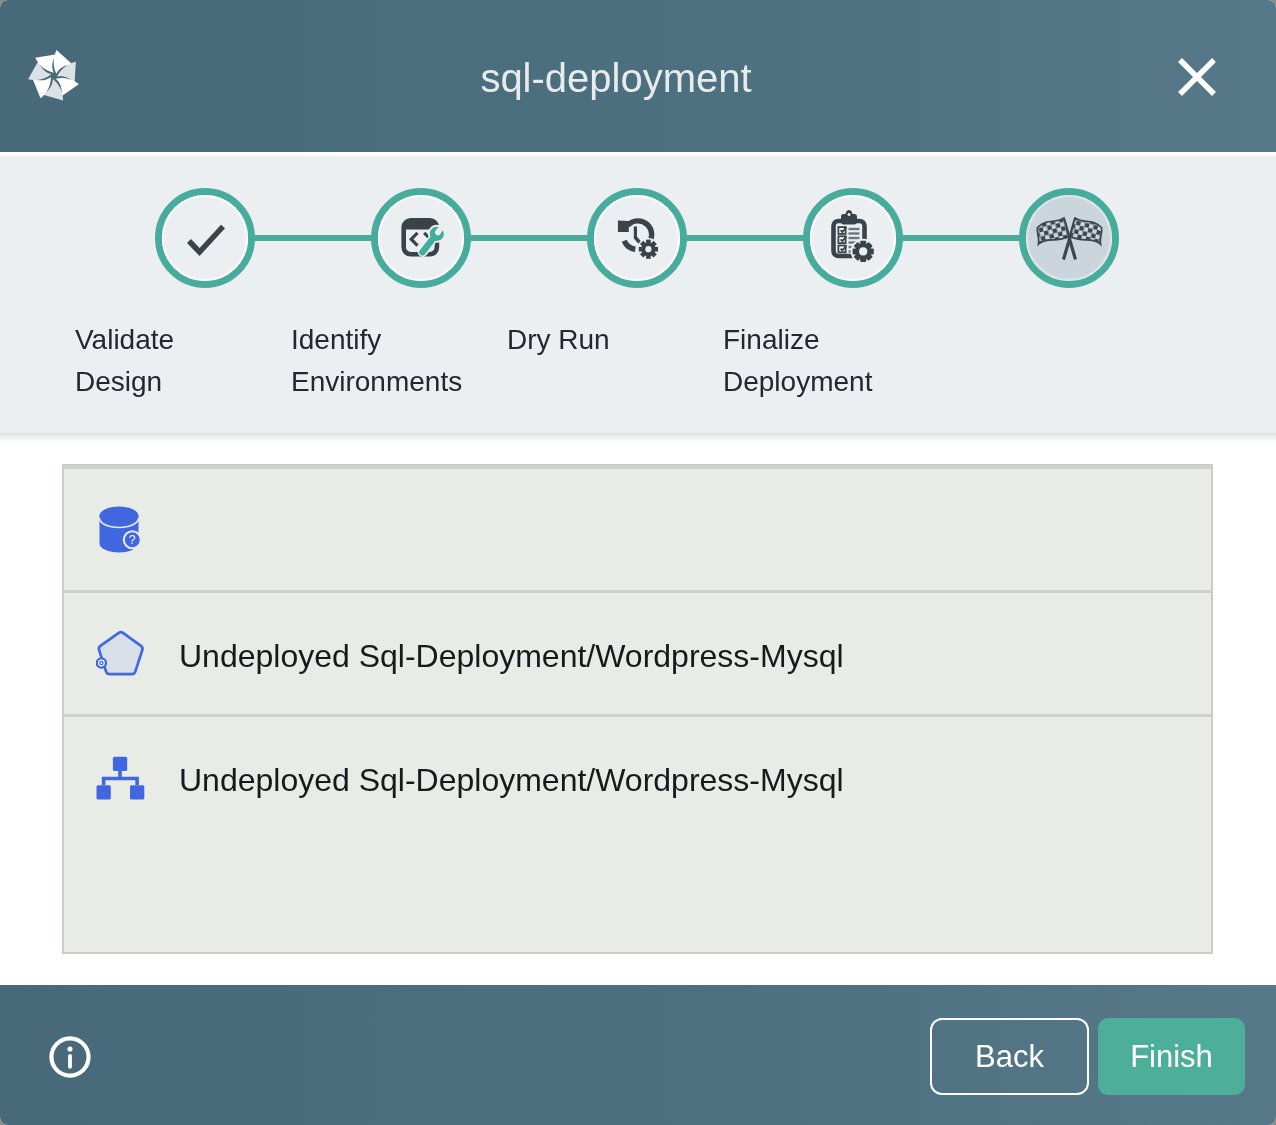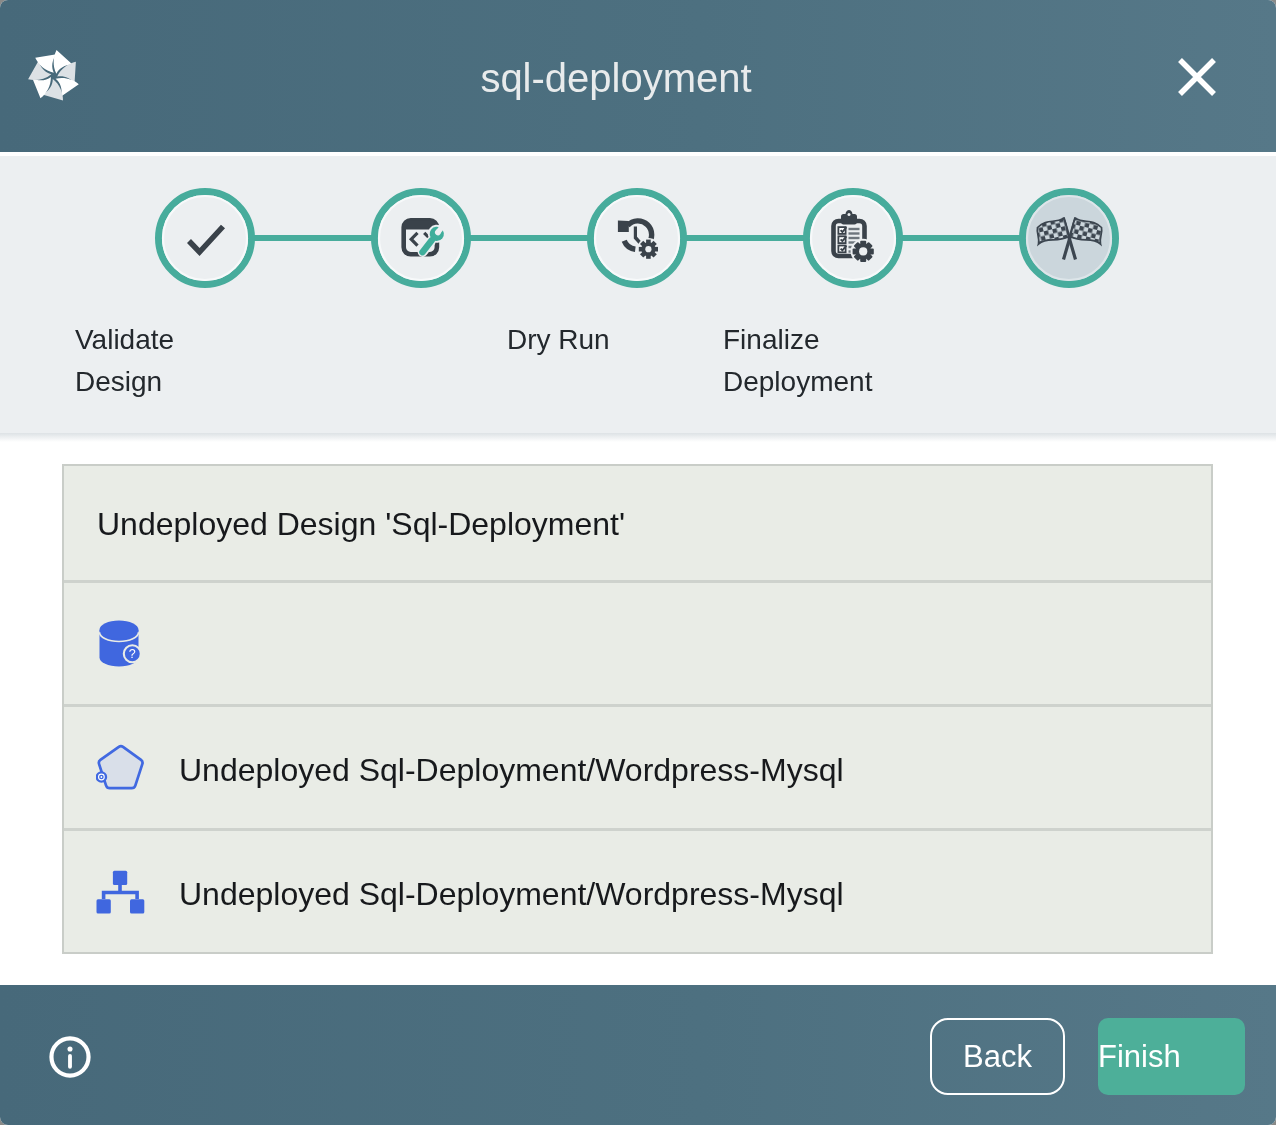--- a/index.html
+++ b/index.html
@@ -10,22 +10,22 @@
   .stepper { position:absolute; left:0; top:156px; width:1276px; height:277px; background:#eceff1; }
   .stepshadow { position:absolute; left:0; top:433px; width:1276px; height:9px; background:linear-gradient(#dde2e5,rgba(255,255,255,0)); }
   .steplabel { position:absolute; top:319px; width:260px; text-align:left; font-size:28px; line-height:42px; color:#23282d; }
   .panel { position:absolute; left:62px; top:464px; width:1151px; height:490px; background:#e9ece6; border:2px solid #c9cdc8; }
   .prow { position:relative; border-top:3px solid #ced2cd; height:124px; }
   .prow.first { border-top:none; height:114px; }
   .ptext { position:absolute; left:115px; top:3px; height:100%; display:flex; align-items:center; font-size:32px; color:#17191c; }
   .prow.first .ptext { left:33px; top:1px; color:#17191c; }
   .picon { position:absolute; left:36px; top:50%; transform:translateY(-50%); }
   .ftr { position:absolute; left:0; top:985px; width:1276px; height:140px; background:linear-gradient(90deg,#47697a 0%,#4d7080 55%,#567888 100%); }
-  .btn-back { position:absolute; left:930px; top:33px; width:135px; height:77px; border:2px solid #fff; border-radius:18px; color:#fff; font-size:31px; text-align:center; line-height:73px; }
-  .btn-finish { position:absolute; left:1098px; top:33px; width:147px; height:77px; background:#4daf99; border-radius:10px; color:#fff; font-size:31px; text-align:left; line-height:77px; }
+  .btn-back { position:absolute; left:930px; top:33px; width:159px; height:77px; border:2px solid #fff; border-radius:12px; color:#fff; font-size:31px; text-align:center; line-height:73px; }
+  .btn-finish { position:absolute; left:1098px; top:33px; width:147px; height:77px; background:#4daf99; border-radius:10px; color:#fff; font-size:31px; text-align:center; line-height:77px; }
 </style>
 </head>
 <body>
 <div class="modal">
   <div class="hdr">
     <div class="title">sql-deployment</div>
     <svg id="logo" width="52" height="52" viewBox="0 0 52 52" style="position:absolute;left:28px;top:50px">
       <g transform="translate(26,26)">
         <path d="M 2.5,-26 L 18.5,-11.5 C 11,-11.6 5,-7.6 2.4,-2.2 C -1.6,-10.2 -0.9,-19 2.5,-26 Z" fill="#fff"></path>
         <path d="M 2.5,-26 L 18.5,-11.5 C 11,-11.6 5,-7.6 2.4,-2.2 C -1.6,-10.2 -0.9,-19 2.5,-26 Z" fill="#dce1e5" transform="rotate(51.43)"></path>
@@ -155,26 +155,24 @@
           <line x1="1063.2" y1="61.5" x2="1075.5" y2="103.5"></line>
           <line x1="1075.8" y1="61.5" x2="1063.5" y2="103.5"></line>
         </g>
         <path d="M 1063.6,62.5 C 1054,67.5 1047,62.5 1037.5,71.5 C 1036.2,77 1040,82.5 1038.5,88 C 1047.5,80.5 1056,87 1068.8,80.5 C 1066.5,74.5 1066.8,68 1063.6,62.5 Z" fill="url(#chk)" stroke="#3c4650" stroke-width="1.7"></path>
         <path d="M 1075.4,62.5 C 1085,67.5 1092,62.5 1101.5,71.5 C 1102.8,77 1099,82.5 1100.5,88 C 1091.5,80.5 1083,87 1070.2,80.5 C 1072.5,74.5 1072.2,68 1075.4,62.5 Z" fill="url(#chk2)" stroke="#3c4650" stroke-width="1.7"></path>
       </g>
     </svg>
   </div>
   <div class="stepshadow"></div>
   <div class="steplabel" style="left:75px">Validate<br>Design</div>
+  <div class="steplabel" style="left:291px">Identify<br>Environments</div>
   <div class="steplabel" style="left:507px">Dry Run</div>
   <div class="steplabel" style="left:723px">Finalize<br>Deployment</div>
   <div class="panel">
-    <div class="prow first">
-        <div class="ptext">Undeployed Design 'Sql-Deployment'</div>
-      </div>
     <div class="prow">
         <svg class="picon" id="icon-db" width="46" height="50" viewBox="0 0 46 50" style="left:34px">
         <path d="M 1.5,11 L 1.5,38.5 A 19.5,9 0 0 0 40.5,38.5 L 40.5,11 Z" fill="#4067df"></path>
         <ellipse cx="21" cy="10.8" rx="19.5" ry="9.2" fill="#4067df"></ellipse>
         <path d="M 1.5,13.3 A 19.5,9.2 0 0 0 40.5,13.3" fill="none" stroke="#e9ece6" stroke-width="1.7"></path>
         <circle cx="34.3" cy="34.8" r="8.5" fill="#4067df" stroke="#e9ece6" stroke-width="2.1"></circle>
         <text x="34.3" y="39.3" font-size="12.5" fill="#fff" text-anchor="middle" font-family="Liberation Sans">?</text>
       </svg>
       </div>
     <div class="prow">

